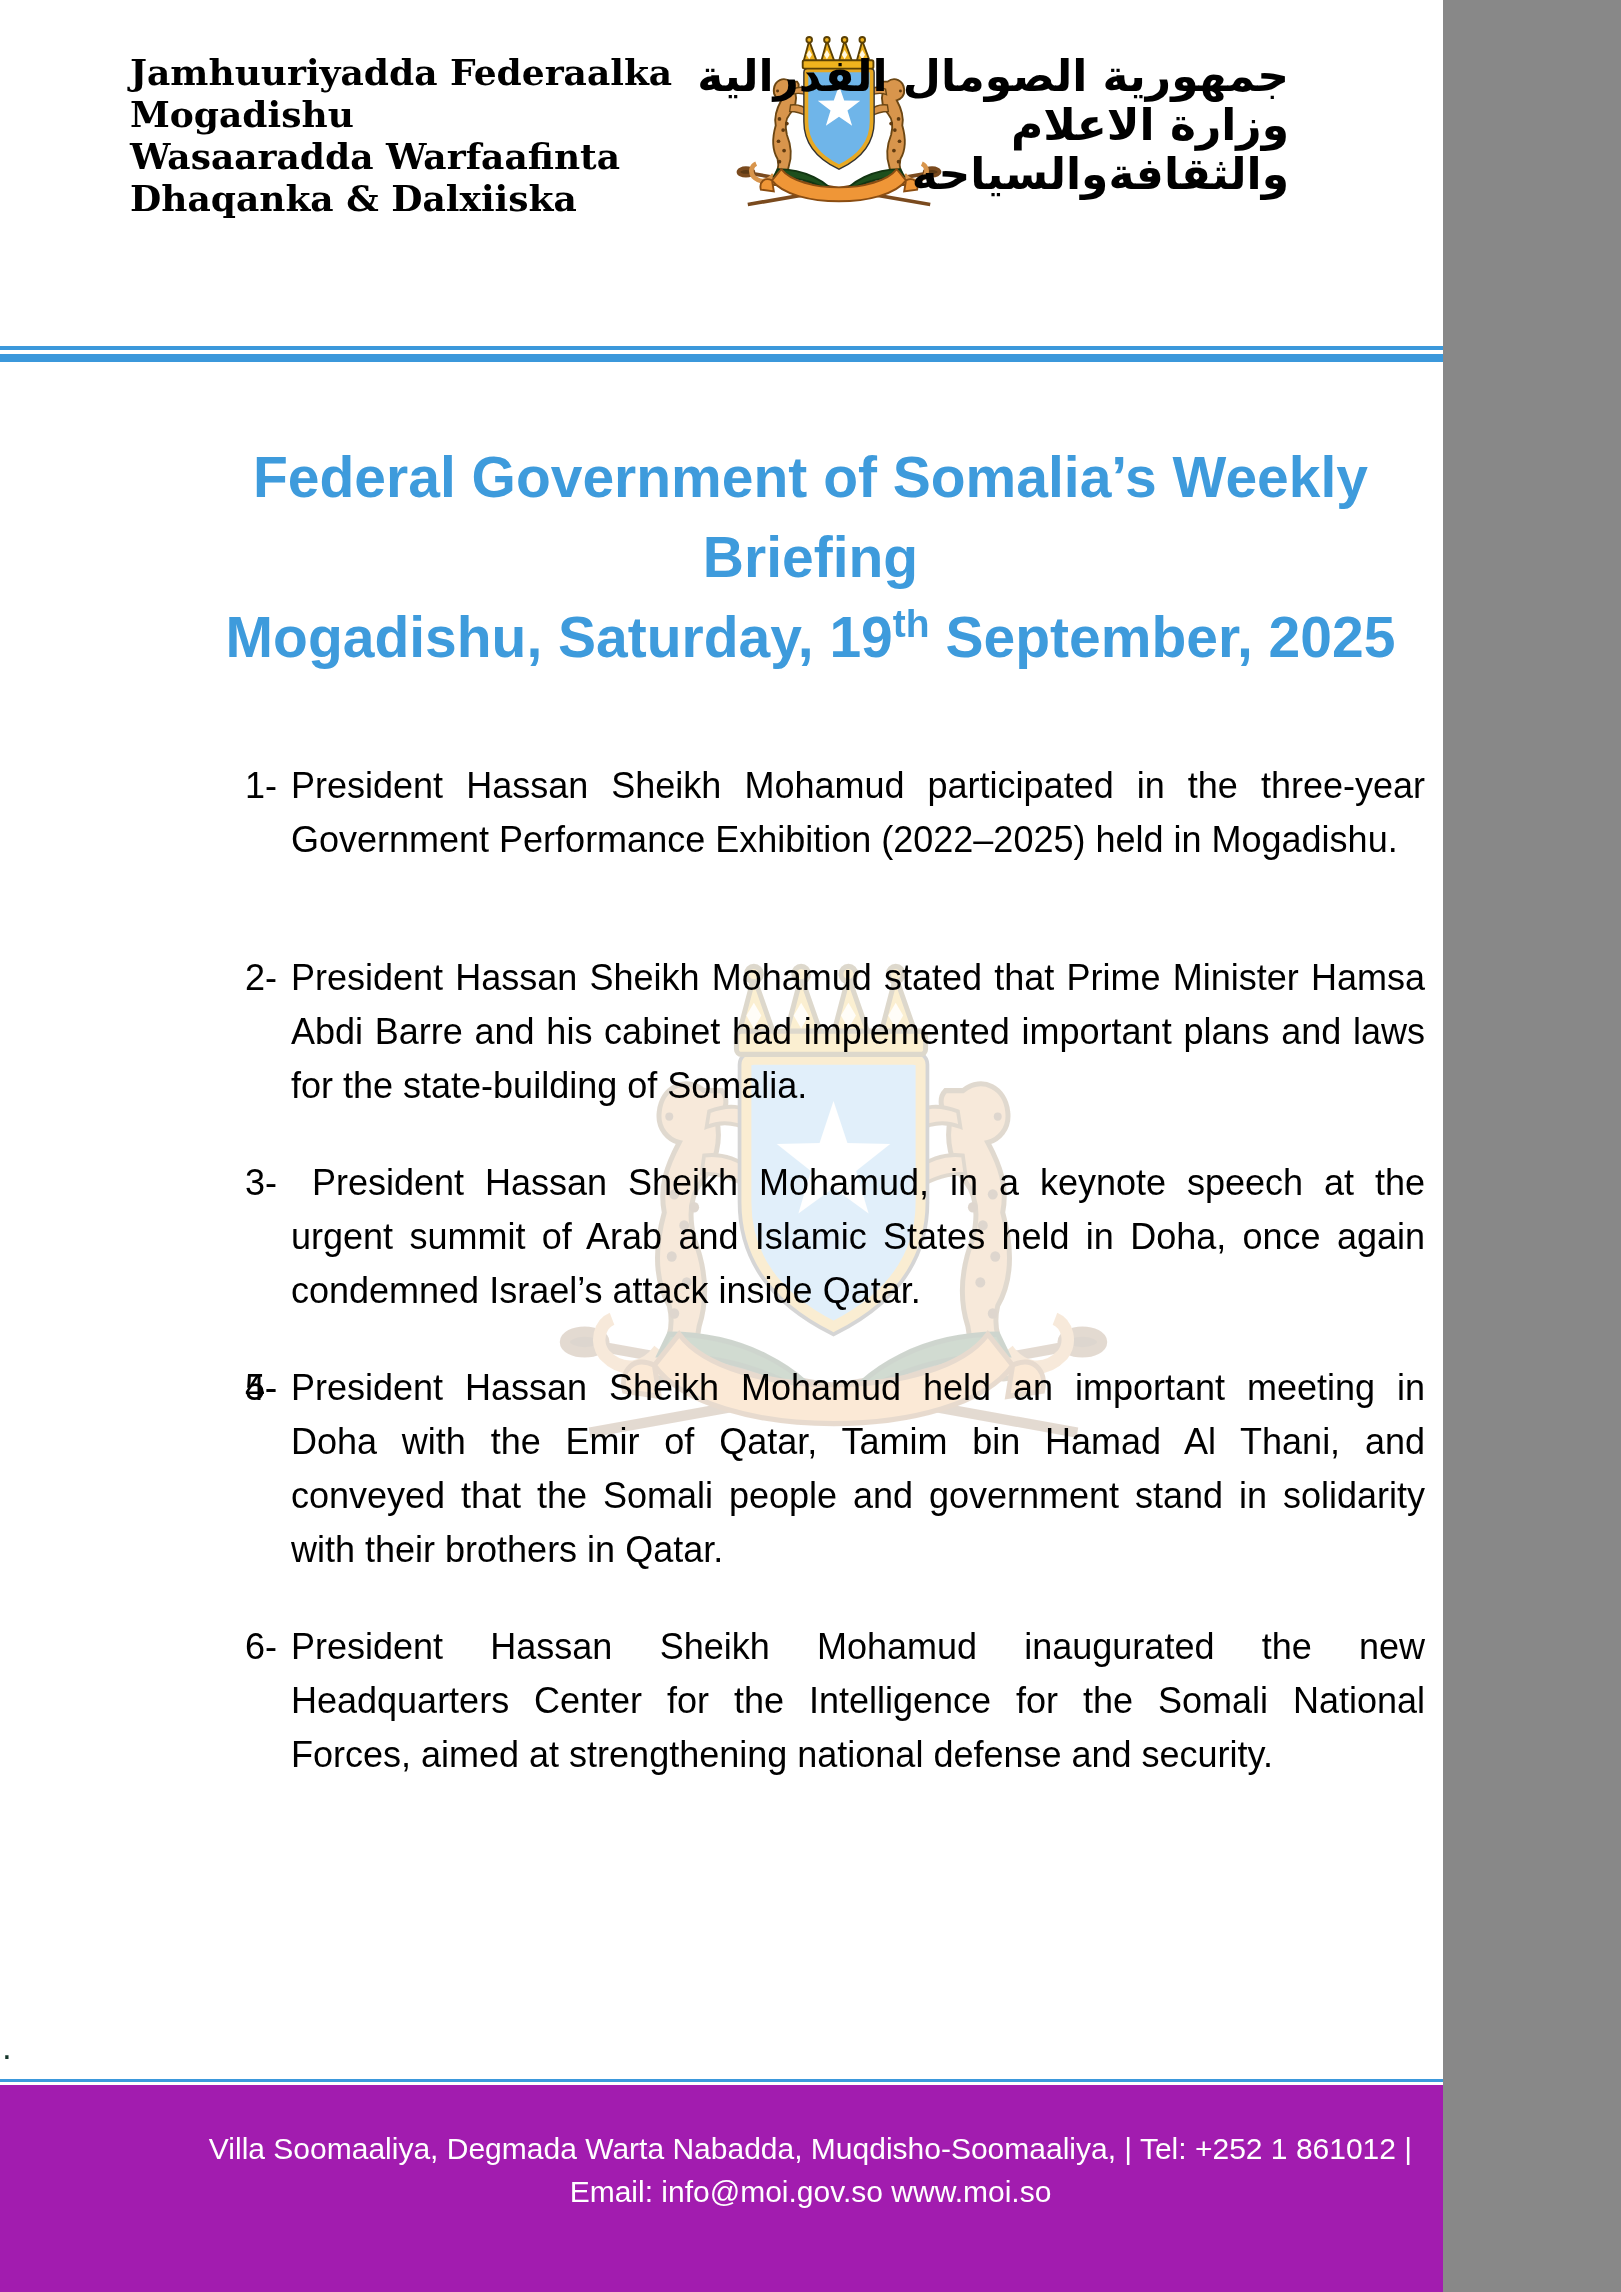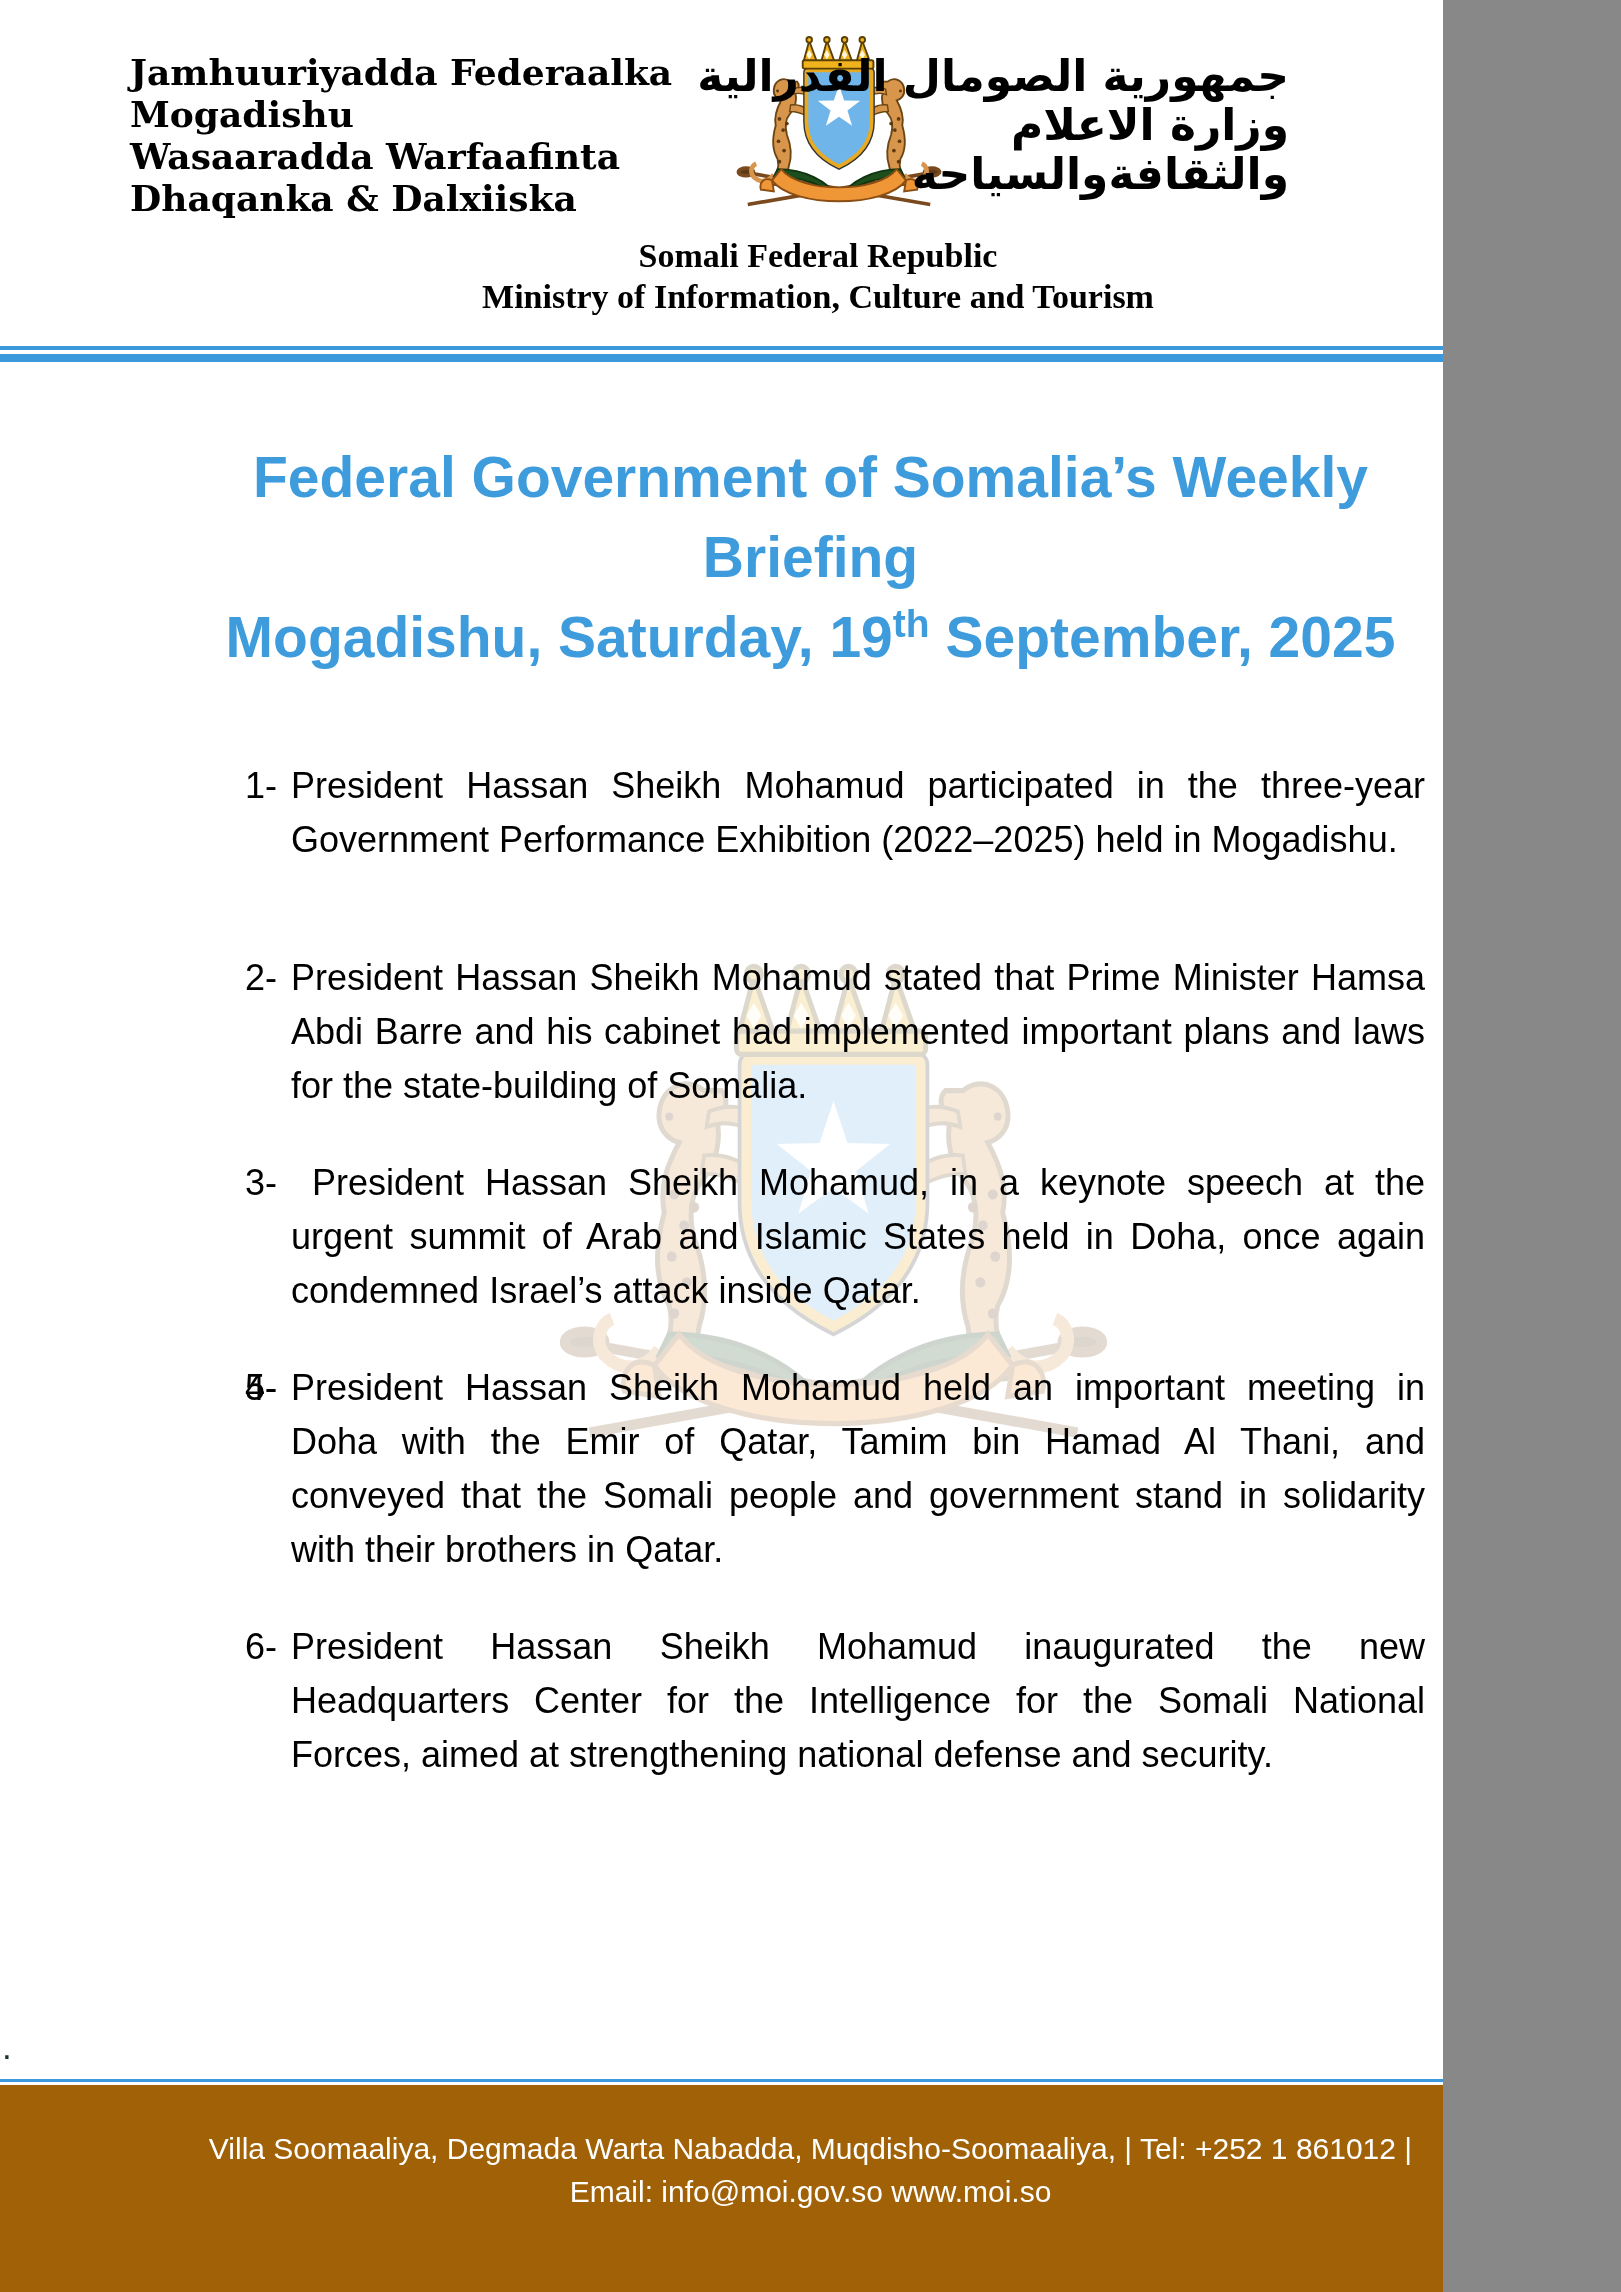--- a/index.html
+++ b/index.html
@@ -64,21 +64,21 @@
     pointer-events:none;
   }
   
   .stray-dot{
     position:absolute;left:2px;top:2029px;
     font-size:35px;color:#15352a;line-height:35px;
   }
   .sep-thin-bottom{position:absolute;left:0;top:2079px;width:1621px;height:2.9px;background:#3b98db;}
   .footer-band{
     position:absolute;left:0;top:2085px;width:1621px;height:208px;
-    background:#a16207;
+    background:#a21caf;
   }
   .footer-text{
     position:absolute;left:0;top:42px;width:1621px;
     text-align:center;color:#ffffff;
     font-size:30px;line-height:43px;
   }
 </style>
 </head>
 <body>
 
@@ -183,24 +183,20 @@
       <use href="#coat-of-arms"></use>
     </svg>
   </div>
 
   <div class="hdr-arabic">
     <div>جمهورية الصومال الفدرالية</div>
     <div>وزارة الاعلام</div>
     <div>والثقافةوالسياحه</div>
   </div>
 
-  <div class="hdr-caption">
-    <div>Somali Federal Republic</div>
-    <div>Ministry of Information, Culture and Tourism</div>
-  </div>
 
   <div class="sep-thin-top"></div>
   <div class="sep-thick-top"></div>
 
   <div class="title">
     <div>Federal Government of Somalia’s Weekly</div>
     <div>Briefing</div>
     <div><span>Mogadishu, Saturday, 19</span><sup>th</sup><span> September, 2025</span></div>
   </div>
 

